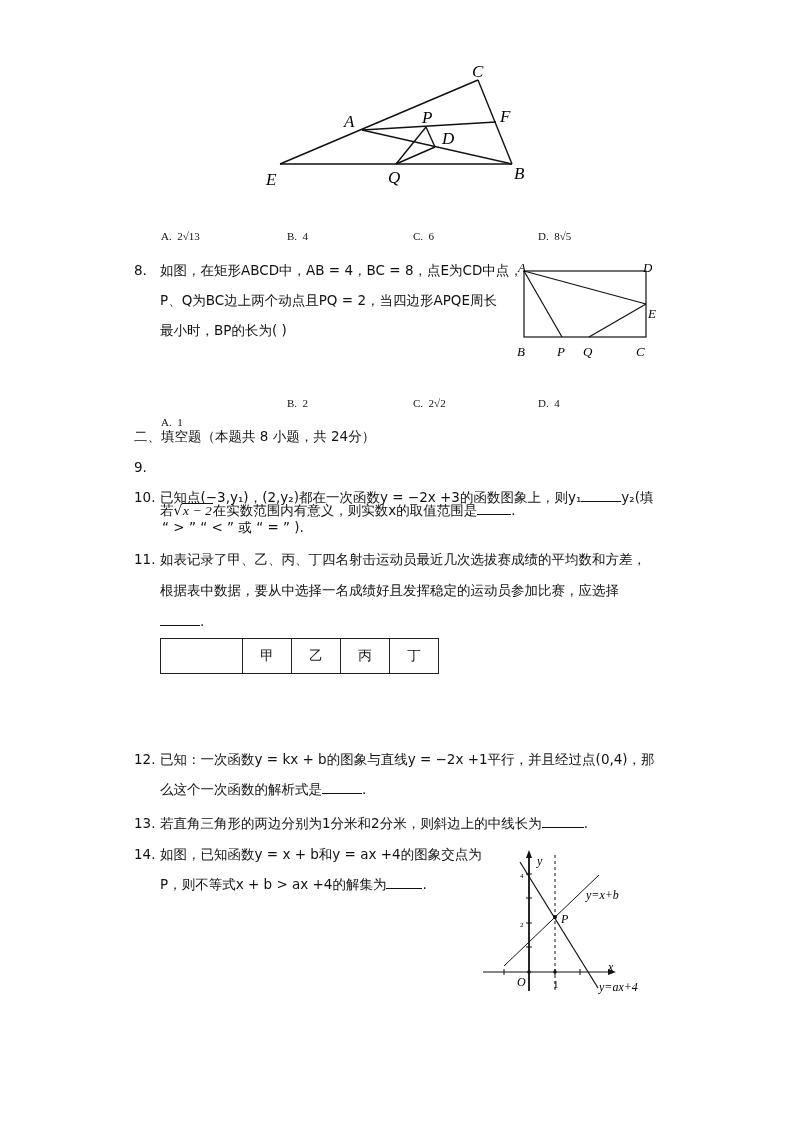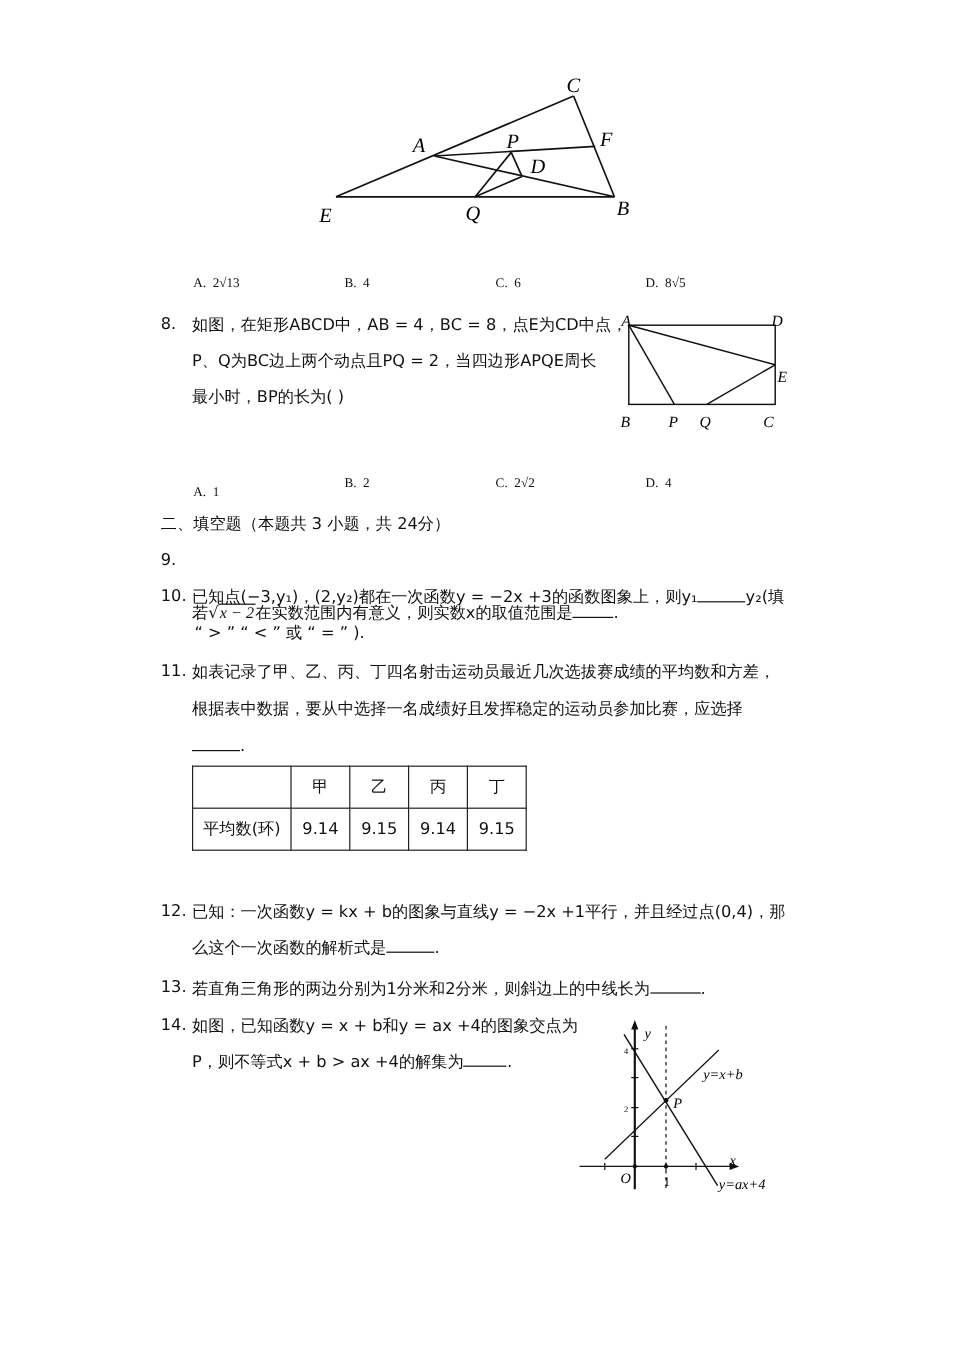--- a/index.html
+++ b/index.html
@@ -59,26 +59,26 @@
   </g>
   <text x="6" y="14" font-size="13">A</text>
   <text x="131" y="14" font-size="13">D</text>
   <text x="136" y="60" font-size="13">E</text>
   <text x="5" y="98" font-size="13">B</text>
   <text x="45" y="98" font-size="13">P</text>
   <text x="71" y="98" font-size="13">Q</text>
   <text x="124" y="98" font-size="13">C</text>
 </svg>
 
-<div class="opt" style="left:161px;top:404px;"><span>A.</span>&nbsp; <span>1</span></div>
+<div class="opt" style="left:161px;top:416px;"><span>A.</span>&nbsp; <span>1</span></div>
 <div class="opt" style="left:287px;top:397px;"><span>B.</span>&nbsp; <span>2</span></div>
 <div class="opt" style="left:413px;top:397px;"><span>C.</span>&nbsp; <span>2√2</span></div>
 <div class="opt" style="left:538px;top:397px;"><span>D.</span>&nbsp; <span>4</span></div>
 
-<div class="line" style="left:134px;top:428px;">二、填空题（本题共 3 小题，共 24分）</div>
+<div class="line" style="left:134px;top:428px;">二、填空题（本题共 8 小题，共 24分）</div>
 
 <div class="num" style="left:134px;top:459px;">9.</div>
 <div class="line" style="left:160px;top:459px;">
   <span>若</span><span>√</span><span class="sqrt m">x − 2</span><span>在实数范围内有意义，则实数x的取值范围是</span><span class="blank" style="width:34px;"></span><span>.</span>
 </div>
 
 <div class="num" style="left:134px;top:489px;">10.</div>
 <div class="line" style="left:160px;top:489px;">
   <span>已知点(−3,y₁)，(2,y₂)都在一次函数y = −2x +3的函数图象上，则y₁</span><span class="blank" style="width:40px;"></span><span>y₂(填</span>
 </div>
@@ -92,27 +92,20 @@
 </div>
 
 <table class="scores">
   <tbody>
       <tr>
     <td style="width:81px;"></td>
     <td style="width:48px;">甲</td>
     <td style="width:48px;">乙</td>
     <td style="width:48px;">丙</td>
     <td style="width:48px;">丁</td>
-  </tr>
-  <tr>
-    <td>平均数(环)</td>
-    <td>9.14</td>
-    <td>9.15</td>
-    <td>9.14</td>
-    <td>9.15</td>
   </tr>
 </tbody>
   </table>
 
 <div class="num" style="left:134px;top:751px;">12.</div>
 <div class="line" style="left:160px;top:751px;">已知：一次函数y = kx + b的图象与直线y = −2x +1平行，并且经过点(0,4)，那</div>
 <div class="line" style="left:160px;top:781px;">
   <span>么这个一次函数的解析式是</span><span class="blank" style="width:40px;"></span><span>.</span>
 </div>
 

